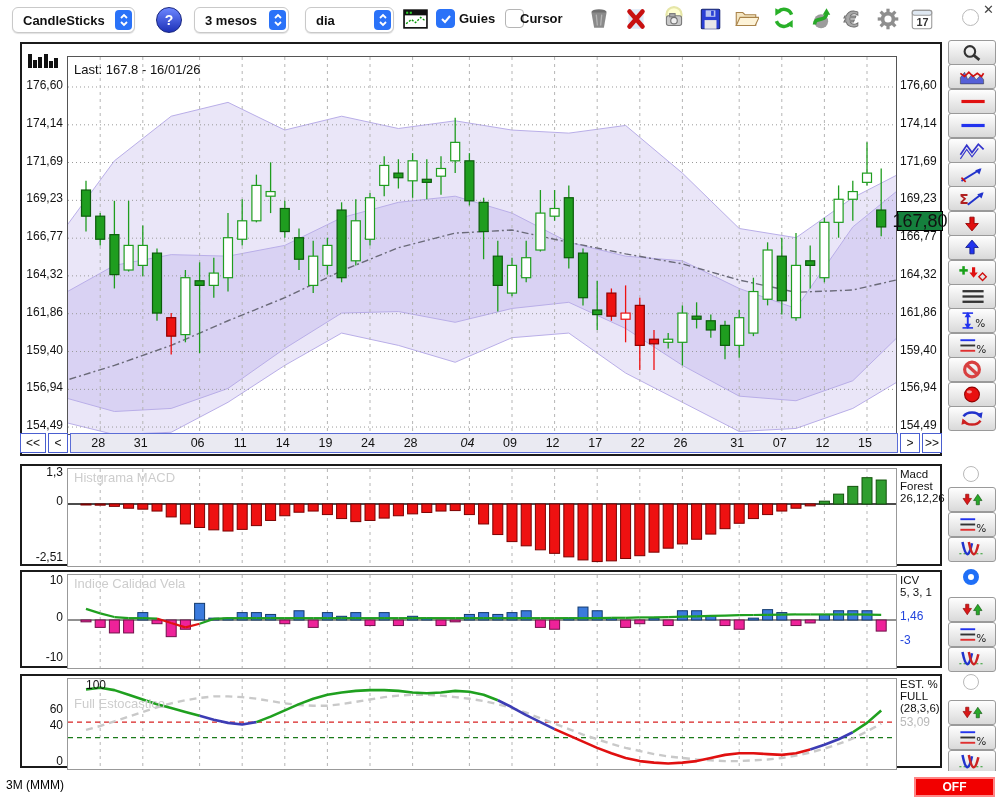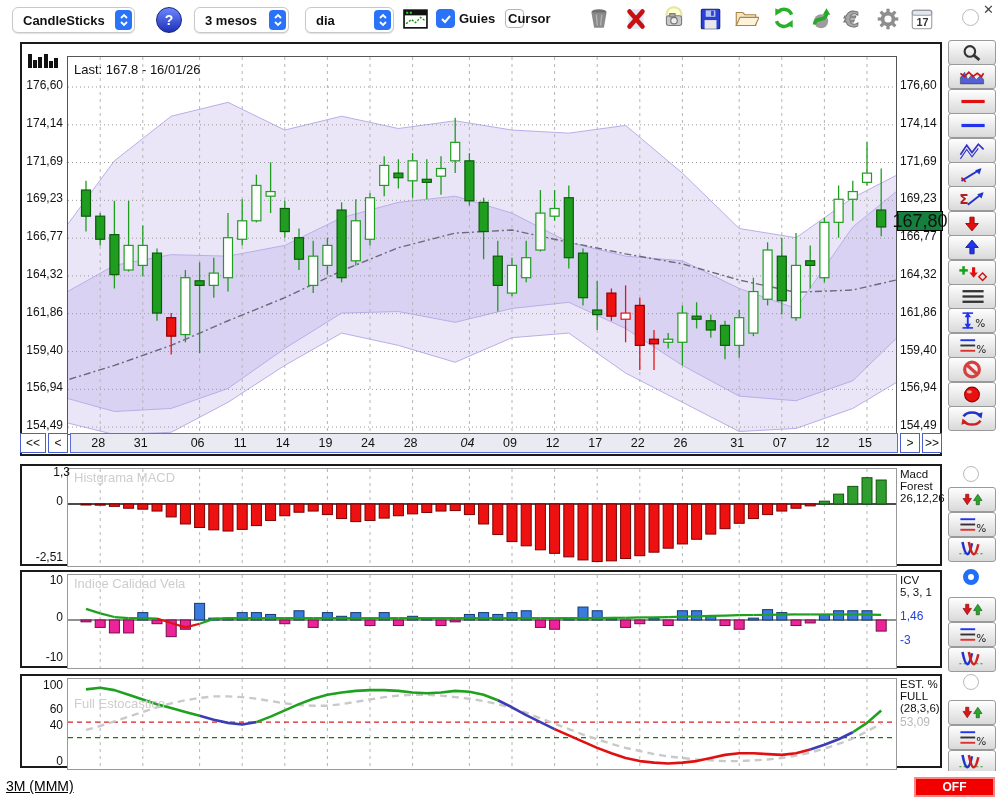--- a/index.html
+++ b/index.html
@@ -46,21 +46,21 @@
       font-size:12px;display:flex;align-items:center;justify-content:center;color:#111;box-sizing:border-box;}
   #navstrip{position:absolute;left:50px;top:0;width:828px;height:20px;background:#eaeaf2;
       border:1px solid #5b6dd6;box-sizing:border-box;}
   .datelab{position:absolute;top:2px;width:28px;text-align:center;font-size:12.5px;color:#111;}
   
   .tool{position:absolute;left:948px;width:46px;height:23px;border:1px solid #9a9a9a;border-radius:3px;
       background:linear-gradient(#fefefe,#d9d9d9);display:flex;align-items:center;justify-content:center;}
   .tool svg{width:34px;height:19px;}
   
   #statusbar{position:absolute;left:0;top:771px;width:1000px;height:29px;background:#fff;}
-  #symbol{position:absolute;left:6px;top:7px;font-size:14px;color:#000;text-decoration:underline;}
+  #symbol{position:absolute;left:6px;top:7px;font-size:12px;color:#000;}
   #confpath{position:absolute;left:595px;top:7px;transform:translateX(-50%);font-size:12.5px;color:#1414e8;white-space:nowrap;}
   #offbtn{position:absolute;left:914px;top:6px;width:77px;height:16px;background:#f20000;
       border:2px solid #ff8585;color:#fff;font-size:12px;font-weight:bold;
       display:flex;align-items:center;justify-content:center;box-sizing:content-box;}
 </style>
 </head>
 <body>
 
 <div id="app">
 
@@ -104,21 +104,21 @@
           <polyline points="3,15 8,11 12,14 17,9 21,12" fill="none" stroke="#0a9a0a" stroke-width="1.3" stroke-dasharray="2,1.5"></polyline>
         </svg>
       </div>
     <div class="cb on" style="left:436px;">
       <svg viewBox="0 0 12 12" width="12" height="12">
           <polyline points="2,6 5,9 10,3" fill="none" stroke="#fff" stroke-width="2"></polyline>
         </svg>
     </div>
     <div class="cblabel" style="left:459px;">Guies</div>
     <div class="cb" style="left:505px;"></div>
-    <div class="cblabel" style="left:508px;">Cursor</div>
+    <div class="cblabel" style="left:520px;">Cursor</div>
     <div id="tb-icons">
         <div class="tbicon" style="left: 585px;">
           <svg viewBox="0 0 24 24" width="26" height="26">
             <ellipse cx="12" cy="5.5" rx="7" ry="2.5" fill="#6f6f6f"></ellipse>
             <path d="M5,6 L7.5,20 L16.5,20 L19,6 Z" fill="#8a8a8a"></path>
             <line x1="9.5" y1="8" x2="10.5" y2="18" stroke="#b5b5b5" stroke-width="1.2"></line>
             <line x1="14.5" y1="8" x2="13.5" y2="18" stroke="#b5b5b5" stroke-width="1.2"></line>
           </svg>
         </div>
         <div class="tbicon" style="left: 622px;">
@@ -486,21 +486,21 @@
           <rect x="723" y="35" width="10" height="4.2299999999999995" fill="#ee1111" stroke="#7a0000" stroke-width="1"></rect>
           <rect x="737.1999999999999" y="35" width="10" height="1.8800000000000001" fill="#ee1111" stroke="#7a0000" stroke-width="1"></rect>
           <rect x="751.4" y="32.18" width="10" height="2.82" fill="#2f9e2f" stroke="#11520a" stroke-width="1"></rect>
           <rect x="765.5999999999999" y="25.130000000000003" width="10" height="9.87" fill="#2f9e2f" stroke="#11520a" stroke-width="1"></rect>
           <rect x="779.8" y="17.375" width="10" height="17.625" fill="#2f9e2f" stroke="#11520a" stroke-width="1"></rect>
           <rect x="794" y="8.679999999999996" width="10" height="26.320000000000004" fill="#2f9e2f" stroke="#11520a" stroke-width="1"></rect>
           <rect x="808.1999999999999" y="11.030000000000001" width="10" height="23.97" fill="#2f9e2f" stroke="#11520a" stroke-width="1"></rect>
         </svg>
     </div>
     <div class="watermark" style="top:4px;">Histgrama MACD</div>
-    <div class="axl" style="top:-1px;padding-left:7px;">1,3</div>
+    <div class="axl" style="top:-1px;">1,3</div>
     <div class="axl" style="top:28px;">0</div>
     <div class="axl" style="top:84px;">-2,51</div>
     <div class="rlab" style="top:2px;">
       <div>Macd</div>
         <div>Forest</div>
         <div>26,12,26</div>
     </div>
   </div>
 
   <div class="panel" style="top:570px;height:98px;">
@@ -679,21 +679,21 @@
           <polyline points="18,10.340000000000003 32.2,8.780000000000001 46.4,11.120000000000005 60.599999999999994,15.799999999999997 74.8,20.480000000000004 89,25.159999999999997 103.19999999999999,29.059999999999995 117.39999999999999,32.96 131.6,36.86" fill="none" stroke="#1fa01f" stroke-width="2.6" stroke-linejoin="round"></polyline>
           <polyline points="131.6,36.86 145.8,40.76 160,43.879999999999995 174.2,45.44 188.39999999999998,43.1" fill="none" stroke="#3c3cb4" stroke-width="2.6" stroke-linejoin="round"></polyline>
           <polyline points="188.39999999999998,43.1 202.6,37.64 216.79999999999998,31.4 231,25.159999999999997 245.2,19.700000000000003 259.4,15.799999999999997 273.6,13.459999999999994 287.8,11.899999999999991 302,11.120000000000005 316.2,11.120000000000005 330.4,11.899999999999991 344.59999999999997,13.459999999999994 358.79999999999995,14.239999999999995 373,13.459999999999994 387.2,11.899999999999991 401.4,12.679999999999993 415.59999999999997,15.799999999999997 429.79999999999995,21.25999999999999" fill="none" stroke="#1fa01f" stroke-width="2.6" stroke-linejoin="round"></polyline>
           <polyline points="429.79999999999995,21.25999999999999 444,28.28 458.2,36.08 472.4,43.1 486.59999999999997,50.12" fill="none" stroke="#3c3cb4" stroke-width="2.6" stroke-linejoin="round"></polyline>
           <polyline points="486.59999999999997,50.12 500.79999999999995,56.36 515,62.599999999999994 529.2,68.84 543.4,74.3 557.6,78.98 571.8,82.1 586,83.66 600.1999999999999,84.44 614.4,83.66 628.6,82.1 642.8,78.98 657,75.86 671.1999999999999,74.3 685.4,74.3 699.5999999999999,75.08 713.8,75.86 728,74.3 742.1999999999999,70.4" fill="none" stroke="#e01010" stroke-width="2.6" stroke-linejoin="round"></polyline>
           <polyline points="742.1999999999999,70.4 756.4,65.72 770.5999999999999,60.26 784.8,53.24" fill="none" stroke="#3c3cb4" stroke-width="2.6" stroke-linejoin="round"></polyline>
           <polyline points="784.8,53.24 799,43.879999999999995 813.1999999999999,31.4" fill="none" stroke="#1fa01f" stroke-width="2.6" stroke-linejoin="round"></polyline>
         </svg>
     </div>
     <div class="watermark" style="top:20px;">Full Estocastico</div>
-    <div class="axl" style="top:2px;">100</div>
+    <div class="axl" style="top:2px;padding-left:43px;">100</div>
     <div class="axl" style="top:26px;">60</div>
     <div class="axl" style="top:42px;">40</div>
     <div class="axl" style="top:78px;">0</div>
     <div class="rlab" style="top:2px;">
       <div>EST. %</div>
         <div>FULL</div>
         <div>(28,3,6)</div>
     </div>
     <div class="rlab grayval" style="top:40px;">53,09</div>
   </div>

